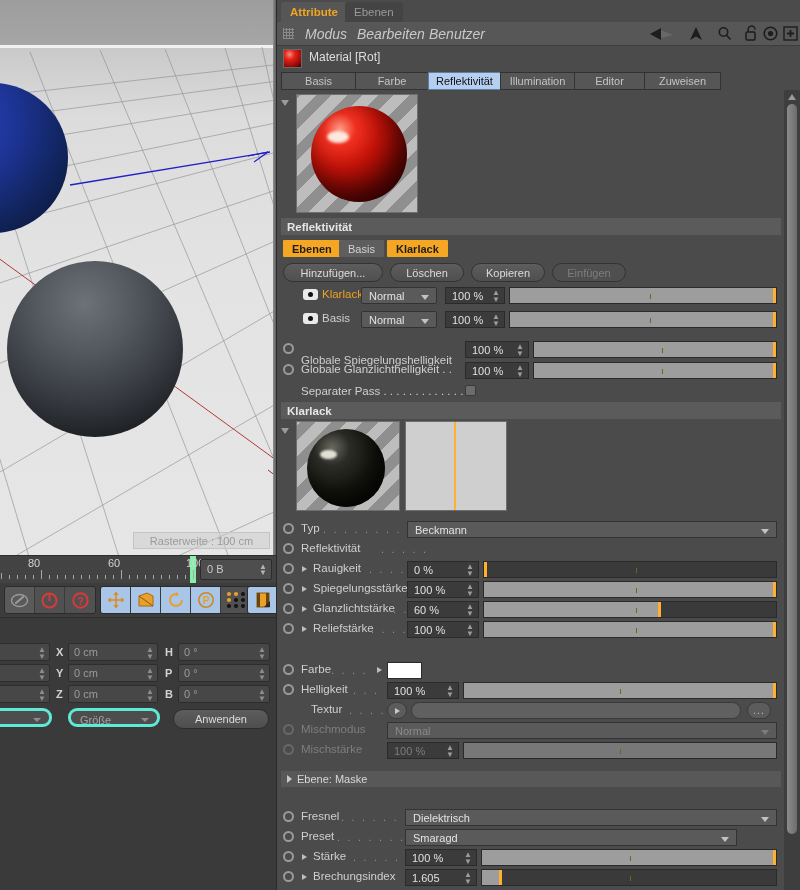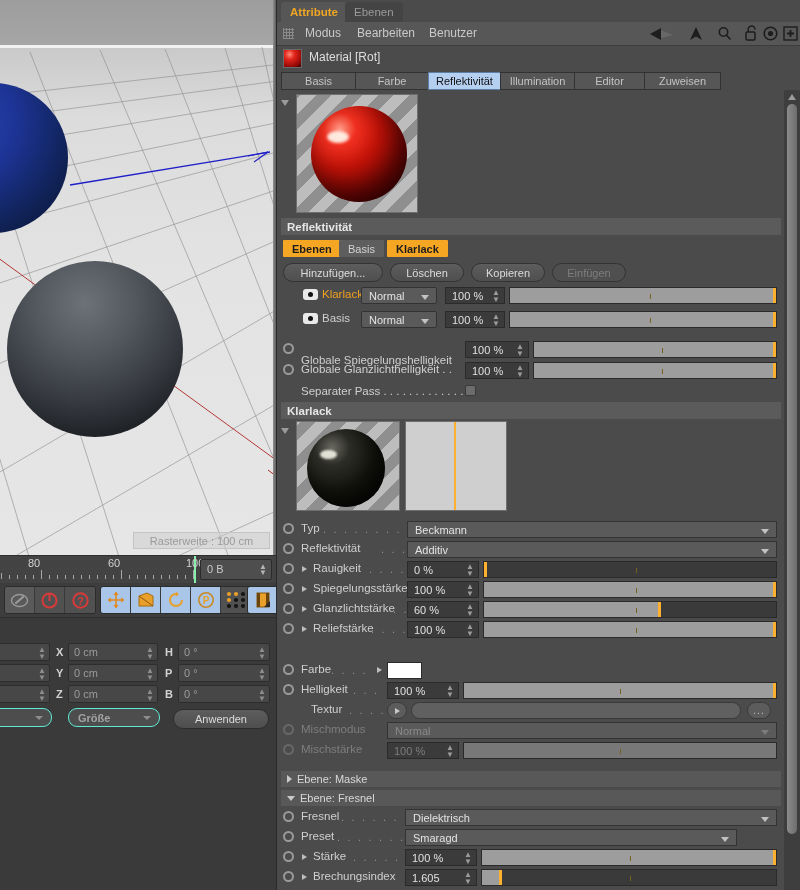--- a/index.html
+++ b/index.html
@@ -48,21 +48,21 @@
     position: absolute; right: 0; top: 0; width: 3px; height: 555px;
     background: linear-gradient(to right,#8f8f8f,#5e5e5e);
   }
 
   
   #ruler-bar {
     position: absolute; left: 0; top: 555px; width: 276px; height: 28px;
     background: #434343; border-top: 1px solid #2e2e2e;
   }
   #ruler { position: absolute; left: 0; top: 0; width: 196px; height: 28px;
-           border-right: 2px solid #86efac; }
+           border-right: 6px solid #86efac; }
   .rk-lbl { position: absolute; top: 1px; color: #d3d3d3; font-size: 11px; }
   .rk-tick { position: absolute; bottom: 5px; width: 1px; background: #a7a7a7; }
   #frame-box {
     position: absolute; left: 200px; top: 3px; width: 72px; height: 21px;
     background: #4e4e4e; border: 1px solid #2b2b2b; border-radius: 2px;
   }
   #frame-box span { position: absolute; left: 6px; top: 3px; color: #c8c8c8; font-size: 11px; }
   .spinner { position: absolute; right: 5px; top: 4px; width: 7px; height: 13px;
              color: #b4b4b4; font-size: 8px; line-height: 6px; text-align: center; }
 
@@ -87,21 +87,21 @@
   }
   .cfield {
     position: absolute; height: 18px; background: #474747;
     border: 1px solid #2d2d2d; border-radius: 2px;
   }
   .cfield span { position: absolute; left: 5px; top: 2px; color: #9b9b9b; font-size: 11px; }
   .cfield .sp { position: absolute; right: 3px; top: 2px; color: #8e8e8e; font-size: 8px; line-height: 7px; }
   .clabel { position: absolute; color: #d2d2d2; font-size: 11px; font-weight: bold; }
   .cdrop {
     position: absolute; height: 19px; background: #4d4d4d;
-    border: 1px solid #5eead4; border-radius: 9px; font-weight: bold;
+    border: 3px solid #5eead4; border-radius: 9px;
   }
   .cdrop span { position: absolute; left: 9px; top: 3px; color: #a3a3a3; font-size: 11px; }
   .cdrop .arr { position: absolute; right: 8px; top: 7px;
     border-left: 4px solid transparent; border-right: 4px solid transparent;
     border-top: 4px solid #8d8d8d; }
   #apply-btn {
     position: absolute; left: 173px; top: 709px; width: 96px; height: 20px;
     background: linear-gradient(#5d5d5d,#4e4e4e); border: 1px solid #2d2d2d;
     border-radius: 10px; color: #dcdcdc; font-size: 11px;
     display: flex; align-items: center; justify-content: center;
@@ -123,21 +123,21 @@
                 border-top-right-radius: 3px; }
 
   
   #menubar { position: absolute; left: 0; top: 22px; width: 524px; height: 24px;
              background: #575757; border-bottom: 1px solid #3c3c3c; }
   #grip { position: absolute; left: 6px; top: 6px; width: 11px; height: 11px;
     background-image:
       repeating-linear-gradient(0deg,#8a8a8a 0 1px,transparent 1px 3px),
       repeating-linear-gradient(90deg,#8a8a8a 0 1px,transparent 1px 3px);
   }
-  .mi { position: absolute; top: 4px; color: #c9c9c9; font-size: 12px; }
+  .mi { position: absolute; top: 4px; color: #c9c9c9; font-size: 14px; font-style: italic; }
   .micon { position: absolute; top: 4px; }
 
   
   #mat-head { position: absolute; left: 0; top: 46px; width: 524px; height: 24px;
               background: #4b4b4b; }
   #mat-thumb { position: absolute; left: 6px; top: 3px; width: 19px; height: 19px;
     border: 1px solid #6a6a6a;
     background:
       radial-gradient(circle at 33% 26%, #ff8a78 0%, #e2251b 30%, #9d0a06 70%, #3a0201 100%);
   }
@@ -639,24 +639,20 @@
       <div class="plabel" style="left:24px;top:432px">Typ</div>
       <div class="dots" style="left:46px;top:433px">. . . . . . . . . . . .</div>
       <div class="dropdown" style="left:130px;top:431px;width:370px">
         <span>Beckmann</span>
         <div class="arr"></div>
       </div>
 
       <div class="rad" style="left:6px;top:453px"></div>
       <div class="plabel" style="left:24px;top:452px">Reflektivität</div>
       <div class="dots" style="left:104px;top:453px">. . . . .</div>
-      <div class="dropdown" style="left:130px;top:451px;width:370px">
-        <span>Additiv</span>
-        <div class="arr"></div>
-      </div>
 
       <div class="rad" style="left:6px;top:473px"></div>
       <div class="arrw" style="left:25px;top:476px"></div>
       <div class="plabel" style="left:36px;top:472px">Rauigkeit</div>
       <div class="dots" style="left:92px;top:473px">. . . . . . . .</div>
       <div class="numbox" style="left:130px;top:471px;width:72px">
         <span>0 %</span>
         <div class="sp">▲<br>▼</div>
       </div>
       <div class="slider" style="left:206px;top:471px;width:294px">
@@ -752,24 +748,20 @@
       <div class="slider dim" style="left:186px;top:652px;width:314px">
         <div class="fill" style="width:100%"></div>
         <div class="midtick" style="left:156px"></div>
       </div>
 
       <div class="subhdr" style="top:681px">
         <div class="tri right"></div>
         <span>Ebene: Maske</span>
       </div>
 
-      <div class="subhdr" style="top:700px">
-        <div class="tri down"></div>
-        <span>Ebene: Fresnel</span>
-      </div>
 
       <div class="rad" style="left:6px;top:721px"></div>
       <div class="plabel" style="left:24px;top:720px">Fresnel</div>
       <div class="dots" style="left:64px;top:721px">. . . . . . . . .</div>
       <div class="dropdown" style="left:128px;top:719px;width:372px">
         <span>Dielektrisch</span>
         <div class="arr"></div>
       </div>
 
       <div class="rad" style="left:6px;top:741px"></div>

